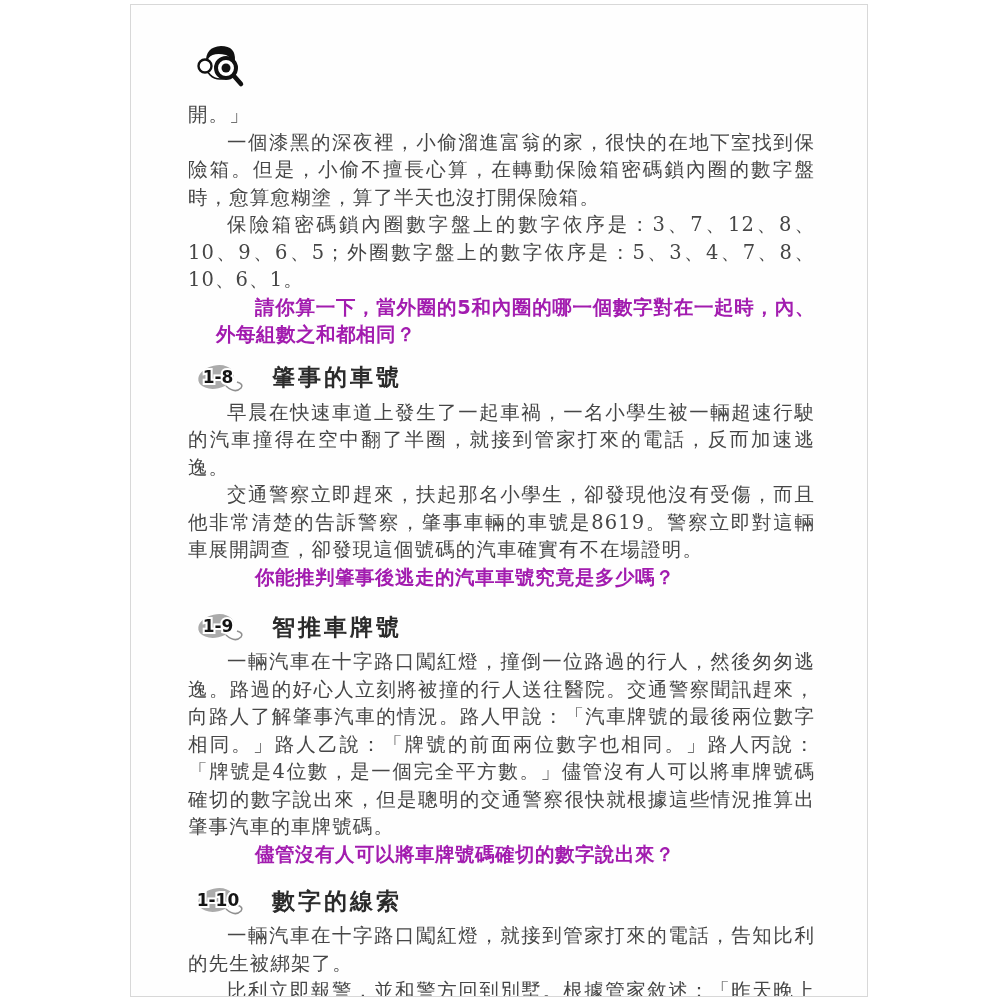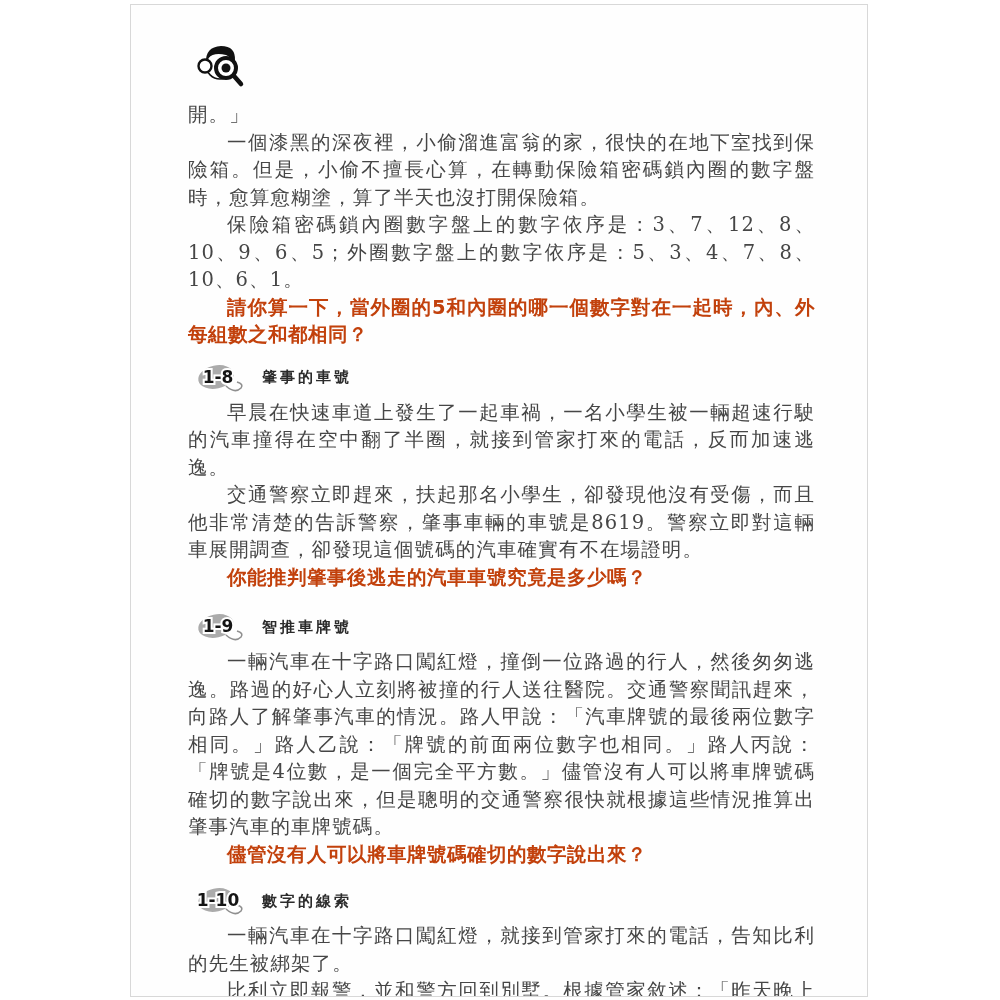--- a/index.html
+++ b/index.html
@@ -14,29 +14,29 @@
   }
   .content { margin:0 52px 0 57px; }
   .icon-row { margin:34px 0 6px 8px; height:56px; }
   .body-text p {
     margin:0; font-size:19.5px; line-height:27.5px; letter-spacing:1.1px;
     color:#464646; text-align:justify;
   }
   p.indent { text-indent:2em; }
   p.q {
     font-family:"DejaVu Sans","Liberation Sans",sans-serif;
-    font-weight:700; color:#c2410c; text-indent:2em; letter-spacing:0.5px;
+    font-weight:700; color:#a21caf; text-indent:2em; letter-spacing:0.5px;margin-left:28px;
   }
-  .sec-head { display:flex; align-items:center; gap:14px; margin-left:6px; height:38px; }
+  .sec-head { display:flex; align-items:center; gap:24px; margin-left:6px; height:38px; }
   .sec-head.h1 { margin-top:10px; margin-bottom:2px; }
   .sec-head.h2 { margin-top:17px; margin-bottom:2px; }
   .sec-head.h3 { margin-top:14px; margin-bottom:2px; }
   .sec-title {
     font-family:"DejaVu Sans","Liberation Sans",sans-serif;
-    font-size:15px; font-weight:700; letter-spacing:3px; color:#2b2b2b;
+    font-size:23px; font-weight:700; letter-spacing:3px; color:#2b2b2b;
   }
   .badge svg { display:block; }
   .badge-num {
     font-family:"DejaVu Sans","Liberation Sans",sans-serif;
     font-weight:700; font-size:17px;
   }
 </style>
 </head>
 <body>
 

